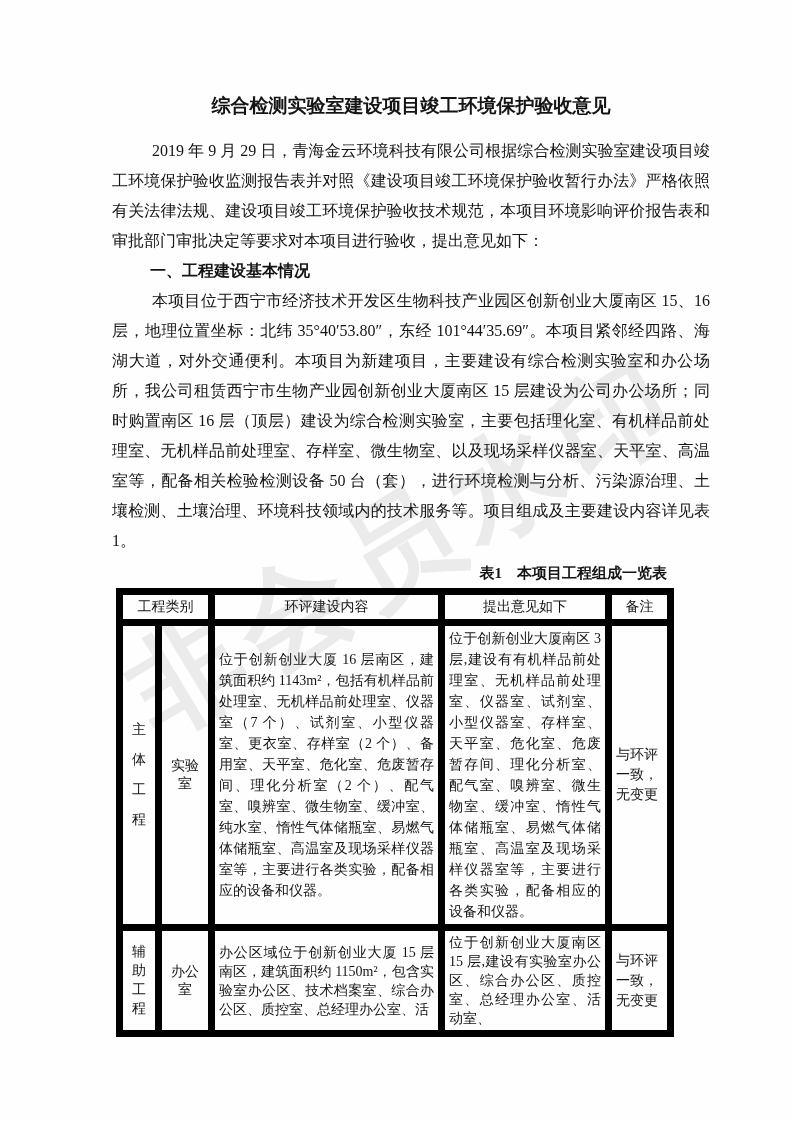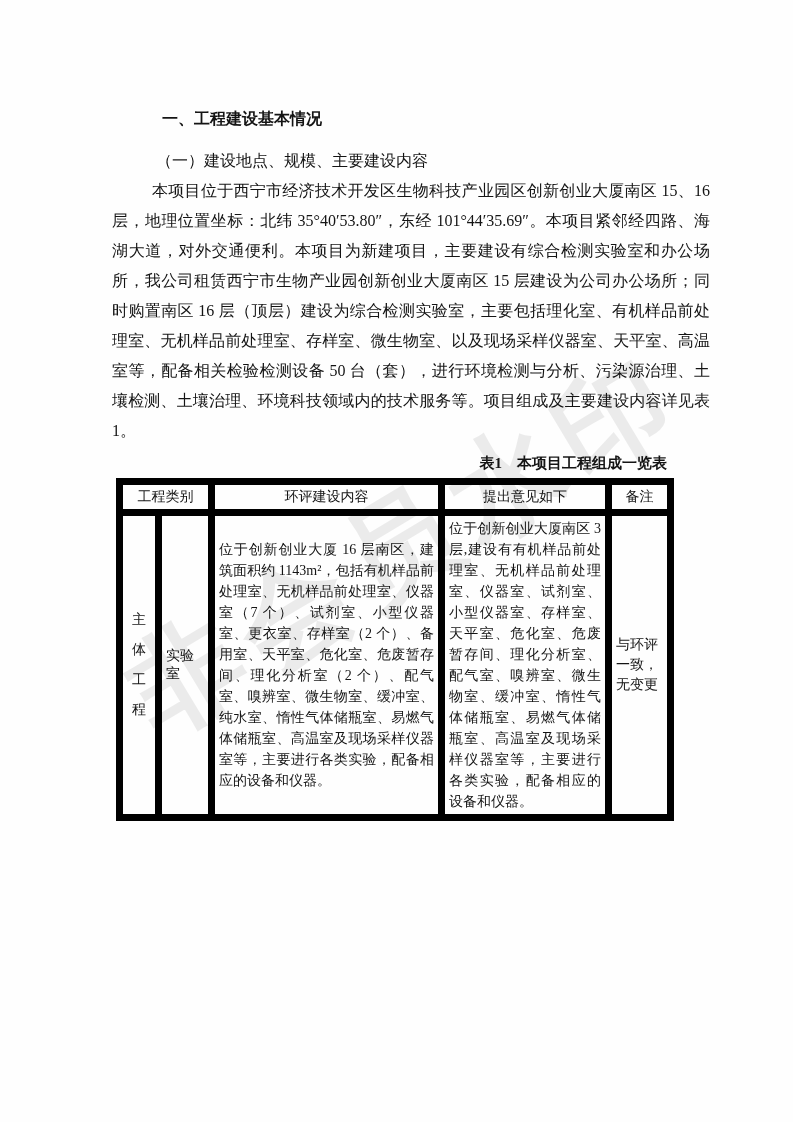--- a/index.html
+++ b/index.html
@@ -49,21 +49,21 @@
     line-height: 30px;
     text-align: justify;
     text-indent: 40px;
     margin: 0;
   }
   .heading1 {
     font-size: 16px;
     font-weight: bold;
     line-height: 30px;
     text-indent: 38px;
-    margin: 12px;
+    margin: 0;
   }
   .heading2 {
     font-size: 16px;
     font-weight: normal;
     line-height: 30px;
     text-indent: 44px;
     margin: 0;
   }
   .table-caption {
     font-size: 15px;
@@ -104,21 +104,21 @@
     padding: 2px 0;
     font-family: Liberation Mono, monospace;
   }
   td.cell-vertical .vstack {
     display: inline-block;
     width: 1em;
     word-break: break-all;
     line-height: 30px;
   }
   tr.row-aux td.cell-vertical .vstack { line-height: 19px; }
-  td.cell-category { text-align: left; }
+  td.cell-category { text-align: center; }
   td.cell-text {
     text-align: justify;
     line-height: 21px;
     padding: 4px 6px;
     vertical-align: top;
   }
   tr.row-aux td.cell-text { line-height: 19px; padding-top: 2px; }
   td.cell-remark {
     line-height: 20px;
     padding: 2px 9px;
@@ -126,25 +126,26 @@
 </style>
 </head>
 <body>
 
 <div class="page">
 
   <div class="watermark">非会员水印</div>
 
   <div class="content">
 
+    <h1 class="doc-title">综合检测实验室建设项目竣工环境保护验收意见</h1>
 
+    <p class="para">2019 年 9 月 29 日，青海金云环境科技有限公司根据综合检测实验室建设项目竣工环境保护验收监测报告表并对照《建设项目竣工环境保护验收暂行办法》严格依照有关法律法规、建设项目竣工环境保护验收技术规范，本项目环境影响评价报告表和审批部门审批决定等要求对本项目进行验收，提出意见如下：</p>
 
     <p class="heading1">一、工程建设基本情况</p>
 
-    <p class="heading2">（一）建设地点、规模、主要建设内容</p>
 
     <p class="para">本项目位于西宁市经济技术开发区生物科技产业园区创新创业大厦南区 15、16 层，地理位置坐标：北纬 35°40′53.80″，东经 101°44′35.69″。本项目紧邻经四路、海湖大道，对外交通便利。本项目为新建项目，主要建设有综合检测实验室和办公场所，我公司租赁西宁市生物产业园创新创业大厦南区 15 层建设为公司办公场所；同时购置南区 16 层（顶层）建设为综合检测实验室，主要包括理化室、有机样品前处理室、无机样品前处理室、存样室、微生物室、以及现场采样仪器室、天平室、高温室等，配备相关检验检测设备 50 台（套），进行环境检测与分析、污染源治理、土壤检测、土壤治理、环境科技领域内的技术服务等。项目组成及主要建设内容详见表 1。</p>
 
     <div class="table-caption">表1　本项目工程组成一览表</div>
 
     <table class="comp-table">
       <colgroup>
         <col class="c-cat1">
           <col class="c-cat2">
           <col class="c-eia">
@@ -162,17 +163,26 @@
       <tbody>
         <tr class="row-main">
           <td class="cell-vertical">
             <span class="vstack">主体工程</span>
           </td>
           <td class="cell-category">实验室</td>
           <td class="cell-text">位于创新创业大厦 16 层南区，建筑面积约 1143m²，包括有机样品前处理室、无机样品前处理室、仪器室（7 个）、试剂室、小型仪器室、更衣室、存样室（2 个）、备用室、天平室、危化室、危废暂存间、理化分析室（2 个）、配气室、嗅辨室、微生物室、缓冲室、纯水室、惰性气体储瓶室、易燃气体储瓶室、高温室及现场采样仪器室等，主要进行各类实验，配备相应的设备和仪器。</td>
           <td class="cell-text">位于创新创业大厦南区 3 层,建设有有机样品前处理室、无机样品前处理室、仪器室、试剂室、小型仪器室、存样室、天平室、危化室、危废暂存间、理化分析室、配气室、嗅辨室、微生物室、缓冲室、惰性气体储瓶室、易燃气体储瓶室、高温室及现场采样仪器室等，主要进行各类实验，配备相应的设备和仪器。</td>
           <td class="cell-remark">与环评一致，无变更</td>
         </tr>
+        <tr class="row-aux">
+          <td class="cell-vertical">
+            <span class="vstack">辅助工程</span>
+          </td>
+          <td class="cell-category">办公室</td>
+          <td class="cell-text">办公区域位于创新创业大厦 15 层南区，建筑面积约 1150m²，包含实验室办公区、技术档案室、综合办公区、质控室、总经理办公室、活</td>
+          <td class="cell-text">位于创新创业大厦南区 15 层,建设有实验室办公区、综合办公区、质控室、总经理办公室、活动室、</td>
+          <td class="cell-remark">与环评一致，无变更</td>
+        </tr>
       </tbody>
     </table>
 
   </div>
 </div>
 
 </body></html>

